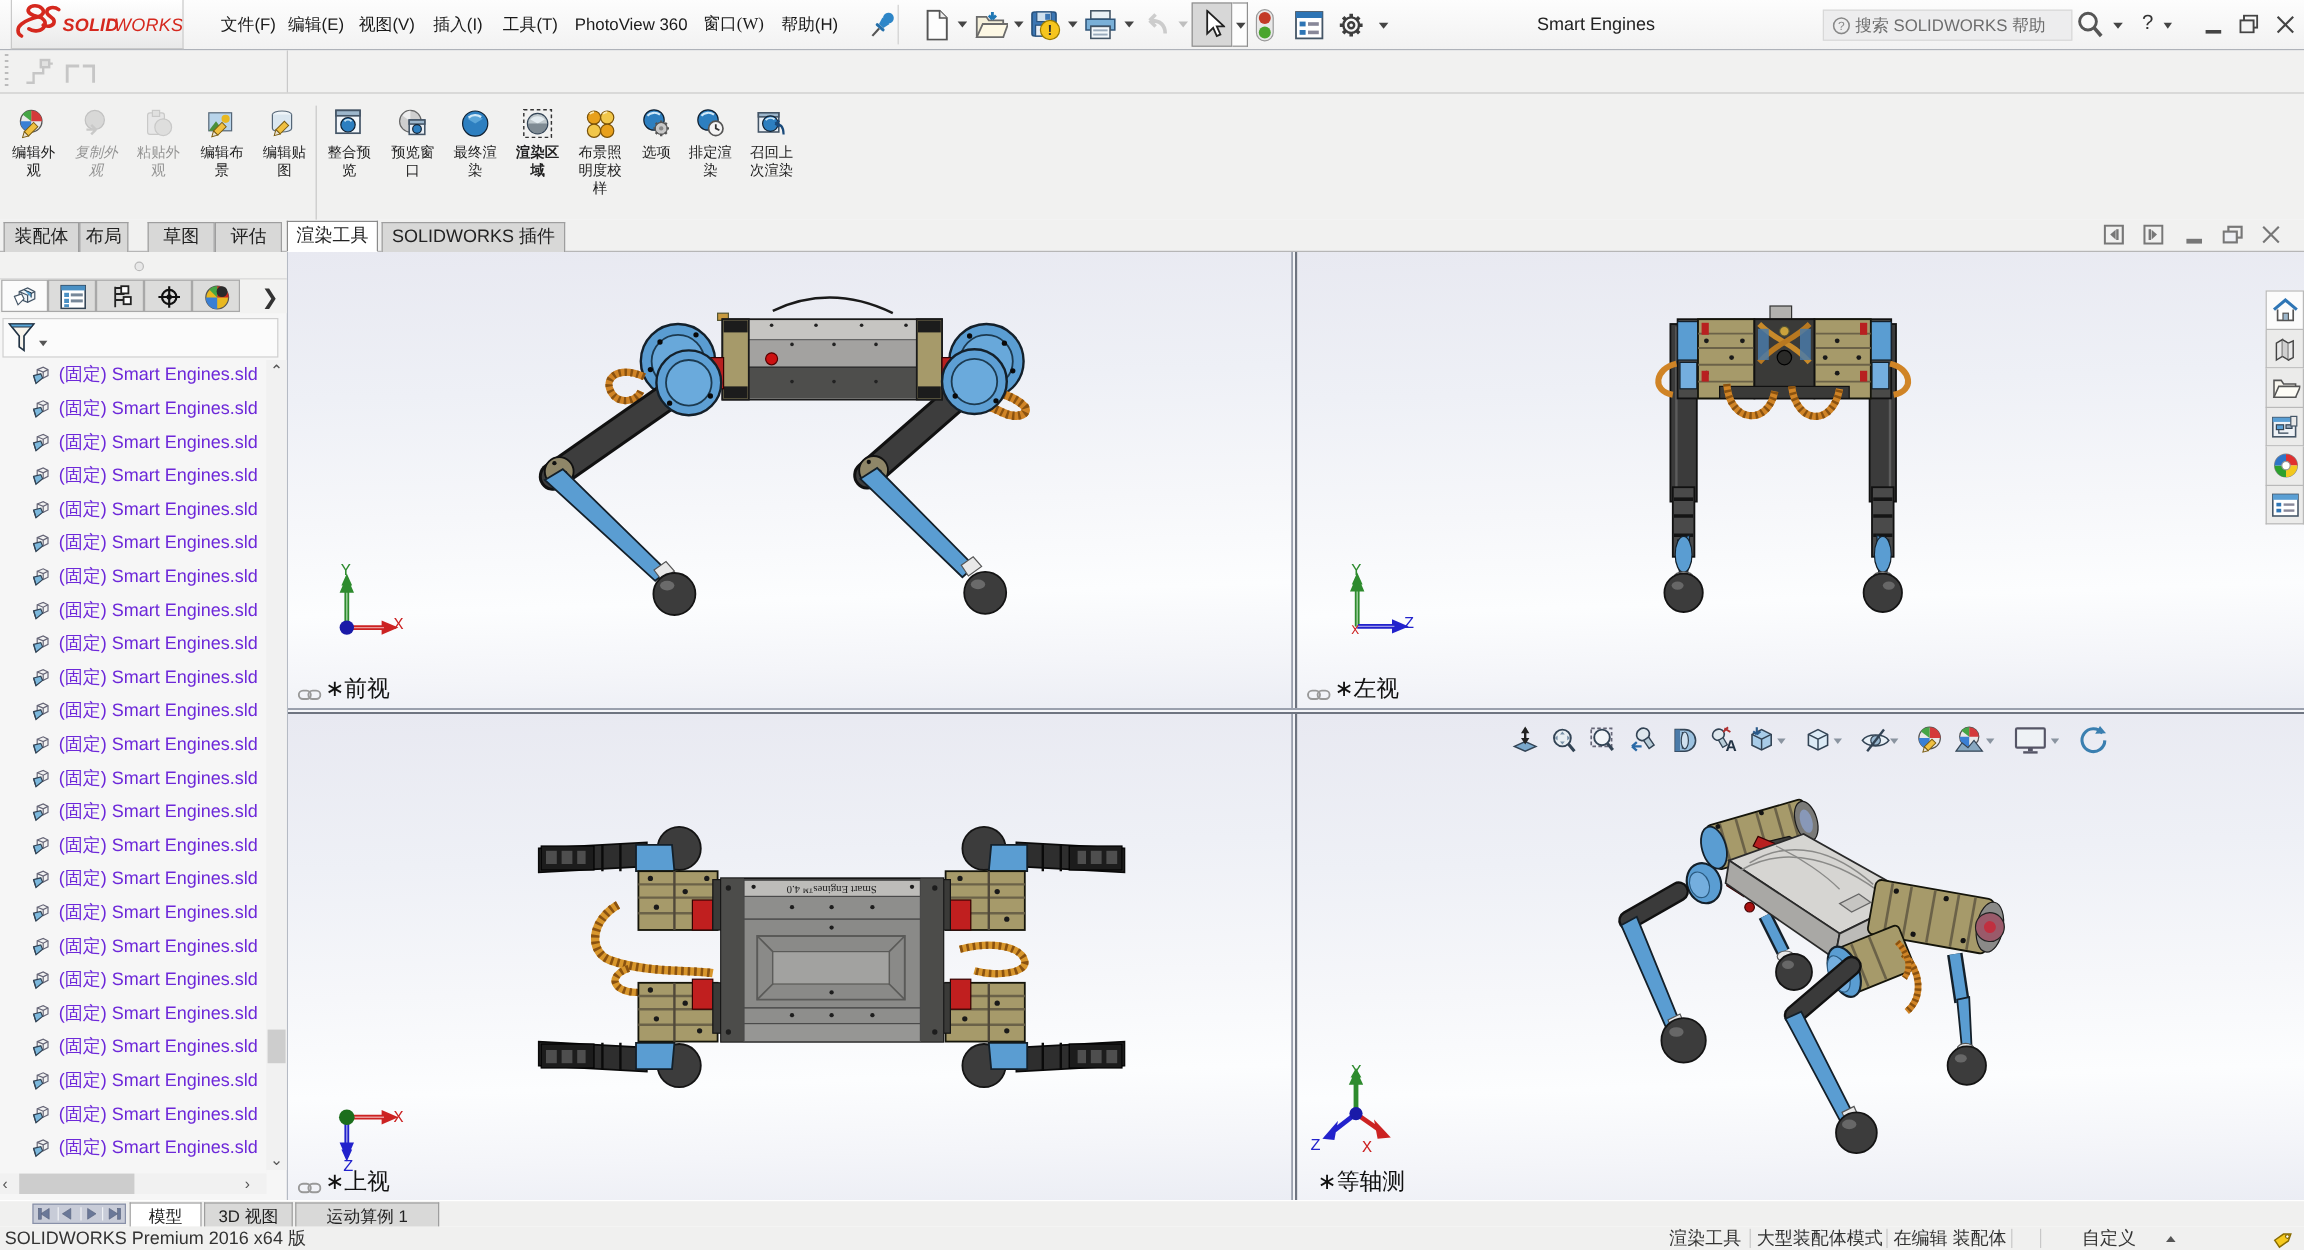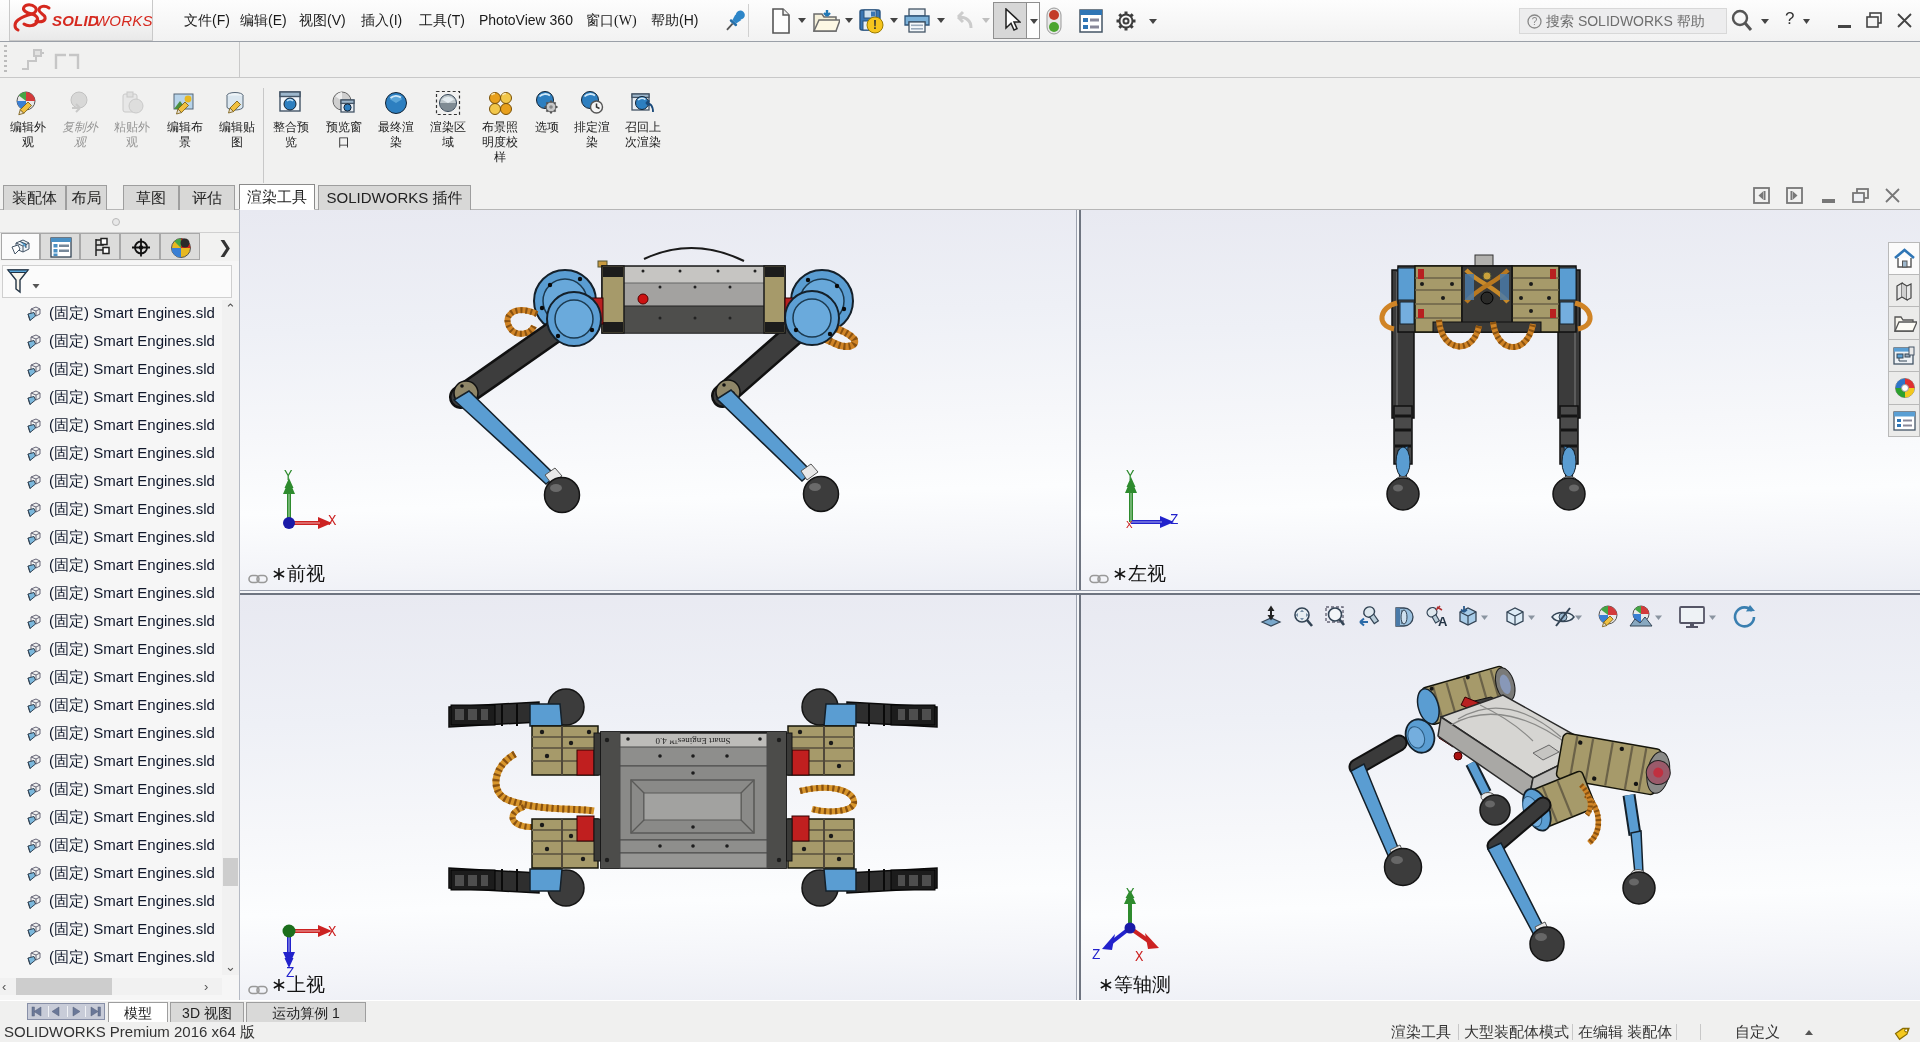--- a/index.html
+++ b/index.html
@@ -24,21 +24,21 @@
 .tab{top:2px;height:25px;background:#d8d8d7;border:1px solid #9e9e9e;border-bottom:none;font-size:15px;color:#222;text-align:center;line-height:24px;}
 .tab.active{background:#fff;height:26px;top:1px;border-color:#8a8a8a;z-index:3;border-bottom:1px solid #fff;font-family:Liberation Serif, serif;}
 
 #leftpanel{left:0;top:210px;width:240px;height:790px;background:#f6f6f6;border-right:1px solid #b5bac4;}
 #lp-top{left:0;top:0;width:239px;height:23px;background:#f2f2f1;border-bottom:1px solid #d0d0d0;}
 #lp-tabs{left:0;top:23px;width:239px;height:28px;background:#f2f2f1;}
 .lptab{top:0;height:27px;background:#dcdcdb;border:1px solid #a8a8a8;}
 .lptab.active{background:#fbfbfb;}
 #lp-filter{left:2px;top:55px;width:230px;height:33px;background:#fbfbfb;border:1px solid #cfcfcf;}
 #tree{left:0;top:90px;width:222px;height:678px;background:#f6f6f6;overflow:hidden;}
-.titem{position:absolute;left:26px;height:28px;font-size:15px;color:#0f172a;white-space:nowrap;line-height:28px;}
+.titem{position:absolute;left:26px;height:28px;font-size:15px;color:#6d28d9;white-space:nowrap;line-height:28px;}
 .titem svg{vertical-align:-4px;margin-right:6px;}
 #vscroll{left:222px;top:90px;width:17px;height:675px;background:#f1f1f1;}
 #hscroll{left:0;top:768px;width:222px;height:17px;background:#f1f1f1;}
 
 #vp{left:240px;top:210px;width:1680px;height:790px;background:#fff;}
 .quad{overflow:hidden;}
 #q1{left:0;top:0;width:838px;height:382px;}
 #q2{left:841px;top:0;width:839px;height:382px;}
 #q3{left:0;top:385px;width:838px;height:405px;}
 #q4{left:841px;top:385px;width:839px;height:405px;}
@@ -175,20 +175,21 @@
       <path d="M1 1 L8 1 L4.5 6 Z" fill="#444"></path>
     </svg>
   <div class="abs" style="left:1838px;top:25px;width:13px;height:3px;background:#444;"></div>
   <svg class="abs" style="left:1866px;top:12px;" width="16" height="16" viewBox="0 0 16 16">
       <rect x="4" y="1" width="11" height="10" fill="none" stroke="#444" stroke-width="1.6"></rect>
       <rect x="1" y="5" width="11" height="10" fill="#f4f4f4" stroke="#444" stroke-width="1.6"></rect>
     </svg>
   <svg class="abs" style="left:1896px;top:12px;" width="17" height="17" viewBox="0 0 17 17">
       <path d="M2 2 L15 15 M15 2 L2 15" stroke="#444" stroke-width="1.8"></path>
     </svg>
+  <div class="abs" id="wintitle">Smart Engines</div>
   <div class="abs" id="searchbox"><svg class="abs" style="left:7px;top:5px;" width="15" height="15" viewBox="0 0 15 15">
         <circle cx="7.5" cy="7.5" r="6.5" fill="none" stroke="#888" stroke-width="1.3"></circle>
         <text x="7.5" y="11" text-anchor="middle" font-size="10" fill="#888">?</text>
       </svg><span style="margin-left:26px;">搜索 SOLIDWORKS 帮助</span></div>
 </div>
 <div class="abs" id="cmdarea">
   <div class="abs" id="quickrow">
     <div class="abs" style="left:4px;top:3px;width:3px;height:28px;background:repeating-linear-gradient(#bbb 0 2px,transparent 2px 5px);"></div>
     <svg class="abs" style="left:18px;top:5px;" width="32" height="26" viewBox="0 0 32 26" opacity="0.4">
         <g fill="none" stroke="#888" stroke-width="2">
@@ -250,21 +251,21 @@
             <path d="M4.5 6.5 A9 9 0 0 1 11 2 L11 11 Z" fill="#eee"></path>
             <rect x="10" y="10" width="13" height="12" fill="#e8eef4" stroke="#456" stroke-width="1.3"></rect>
             <rect x="10" y="10" width="13" height="3.4" fill="#9db7cc" stroke="#456" stroke-width="1.3"></rect>
             <circle cx="16.5" cy="17.5" r="3.6" fill="#2d7fc0" stroke="#123"></circle>
           </svg></span>预览窗<br>口</div>
     <div class="abs bigbtn" style="left:370px;"><span class="ic"><svg width="26" height="26" viewBox="0 0 26 26">
             <circle cx="13" cy="13" r="10.5" fill="#2d7fc0" stroke="#123"></circle>
             <path d="M6.5 9 A10 10 0 0 1 19.5 9 L13 13 Z" fill="#5aa5d8"></path>
             <path d="M7.5 8 A8.5 8.5 0 0 1 18 7.5" stroke="#cfe8f8" stroke-width="2" fill="none"></path>
           </svg></span>最终渲<br>染</div>
-    <div class="abs bigbtn" style="left:422px;"><span class="ic"><svg width="26" height="26" viewBox="0 0 26 26">
+    <div class="abs bigbtn" style="left:422px;font-weight:bold;"><span class="ic"><svg width="26" height="26" viewBox="0 0 26 26">
             <rect x="1.5" y="1.5" width="23" height="23" fill="none" stroke="#333" stroke-width="1.2" stroke-dasharray="3 2.4"></rect>
             <circle cx="13" cy="13" r="8.5" fill="#bfc8cc" stroke="#345"></circle>
             <path d="M7 9.5 A8 8 0 0 1 19 9.5 L13 13 Z" fill="#e4ecf0"></path>
             <path d="M5 13 A8 8 0 0 0 21 13" fill="#4a5a64" opacity="0.55"></path>
           </svg></span>渲染区<br>域</div>
     <div class="abs bigbtn" style="left:474px;line-height:15px;"><span class="ic"><svg width="26" height="26" viewBox="0 0 26 26">
             <circle cx="8" cy="8" r="5.5" fill="#e8a01c" stroke="#7a5208"></circle>
             <circle cx="19" cy="8" r="5.5" fill="#f2c74a" stroke="#7a5208"></circle>
             <circle cx="8" cy="19" r="5.5" fill="#f2c74a" stroke="#7a5208"></circle>
             <circle cx="19" cy="19" r="5.5" fill="#e8a01c" stroke="#7a5208"></circle>

